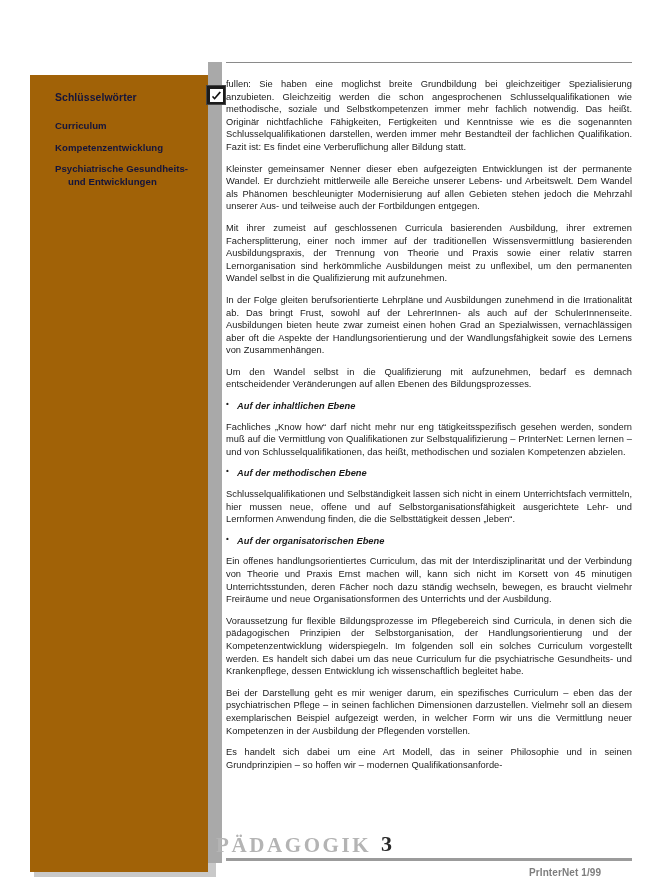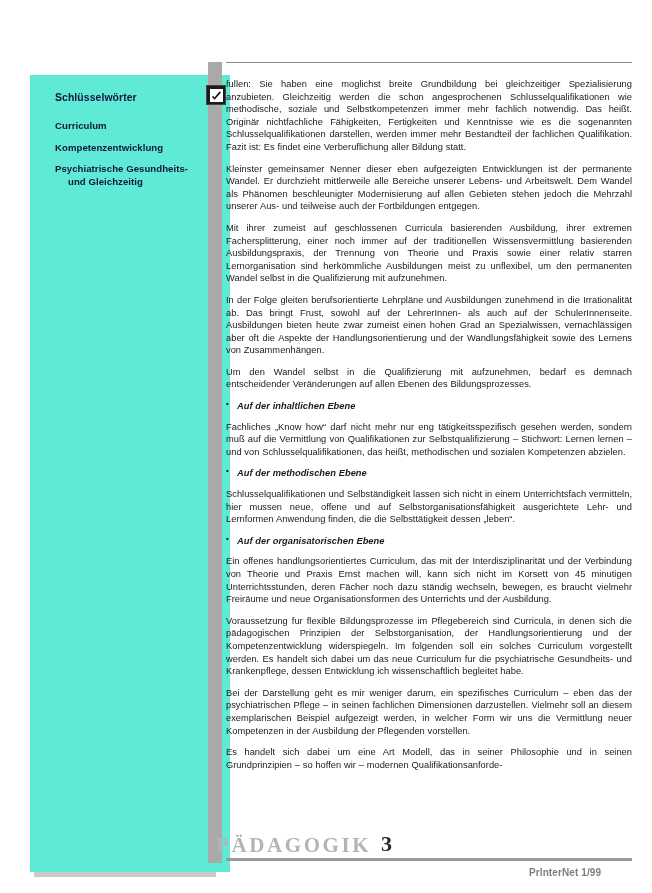--- a/index.html
+++ b/index.html
@@ -51,23 +51,23 @@
     left: 34px;
     top: 79px;
     width: 182px;
     height: 798px;
     background: #c9c9c9;
   }
   .kw-panel {
     position: absolute;
     left: 30px;
     top: 75px;
-    width: 200px;
+    width: 178px;
     height: 797px;
-    background: #5eead4;
+    background: #a16207;
   }
   .kw-inner {
     position: absolute;
     left: 25px;
     top: 17px;
     right: 10px;
   }
   .kw-title {
     font-size: 10.4px;
     font-weight: bold;
@@ -207,21 +207,21 @@
       <div class="kw-title">Schlüsselwörter</div>
 
       <div class="kw-item">
         <span>Curriculum</span>
       </div>
       <div class="kw-item">
         <span>Kompetenzentwicklung</span>
       </div>
       <div class="kw-item">
         <span>Psychiatrische Gesundheits-</span>
-        <span class="kw-indent">und Gleichzeitig</span>
+        <span class="kw-indent">und Entwicklungen</span>
       </div>
     </div>
   </div>
 
   <div class="grey-band"></div>
 
   <div class="anno-icon">
     <svg width="13" height="13" viewBox="0 0 13 13" aria-hidden="true">
       <rect x="0.5" y="0.5" width="12" height="12" fill="#ffffff" stroke="#ffffff"></rect>
       <path d="M2 3 L10 3 L10 11 L2 11 Z" fill="#ffffff"></path>
@@ -230,21 +230,21 @@
   </div>
 
   <div class="col">
     <p>fullen: Sie haben eine moglichst breite Grundbildung bei gleichzeitiger Spezialisierung anzubieten. Gleichzeitig werden die schon angesprochenen Schlusselqualifikationen wie methodische, soziale und Selbstkompetenzen immer mehr fachlich notwendig. Das heißt. Originär nichtfachliche Fähigkeiten, Fertigkeiten und Kenntnisse wie es die sogenannten Schlusselqualifikationen darstellen, werden immer mehr Bestandteil der fachlichen Qualifikation. Fazit ist: Es findet eine Verberuflichung aller Bildung statt.</p>
     <p>Kleinster gemeinsamer Nenner dieser eben aufgezeigten Entwicklungen ist der permanente Wandel. Er durchzieht mittlerweile alle Bereiche unserer Lebens- und Arbeitswelt. Dem Wandel als Phänomen beschleunigter Modernisierung auf allen Gebieten stehen jedoch die Mehrzahl unserer Aus- und teilweise auch der Fortbildungen entgegen.</p>
     <p>Mit ihrer zumeist auf geschlossenen Curricula basierenden Ausbildung, ihrer extremen Fachersplitterung, einer noch immer auf der traditionellen Wissensvermittlung basierenden Ausbildungspraxis, der Trennung von Theorie und Praxis sowie einer relativ starren Lernorganisation sind herkömmliche Ausbildungen meist zu unflexibel, um den permanenten Wandel selbst in die Qualifizierung mit aufzunehmen.</p>
     <p>In der Folge gleiten berufsorientierte Lehrpläne und Ausbildungen zunehmend in die Irrationalität ab. Das bringt Frust, sowohl auf der LehrerInnen- als auch auf der SchulerInnenseite. Ausbildungen bieten heute zwar zumeist einen hohen Grad an Spezialwissen, vernachlässigen aber oft die Aspekte der Handlungsorientierung und der Wandlungsfähigkeit sowie des Lernens von Zusammenhängen.</p>
     <p>Um den Wandel selbst in die Qualifizierung mit aufzunehmen, bedarf es demnach entscheidender Veränderungen auf allen Ebenen des Bildungsprozesses.</p>
 
     <p class="bullet">Auf der inhaltlichen Ebene</p>
-    <p>Fachliches „Know how“ darf nicht mehr nur eng tätigkeitsspezifisch gesehen werden, sondern muß auf die Vermittlung von Qualifikationen zur Selbstqualifizierung – Stichwort: Lernen lernen – und von Schlusselqualifikationen, das heißt, methodischen und sozialen Kompetenzen abzielen.</p>
+    <p>Fachliches „Know how“ darf nicht mehr nur eng tätigkeitsspezifisch gesehen werden, sondern muß auf die Vermittlung von Qualifikationen zur Selbstqualifizierung – PrInterNet: Lernen lernen – und von Schlusselqualifikationen, das heißt, methodischen und sozialen Kompetenzen abzielen.</p>
 
     <p class="bullet">Auf der methodischen Ebene</p>
     <p>Schlusselqualifikationen und Selbständigkeit lassen sich nicht in einem Unterrichtsfach vermitteln, hier mussen neue, offene und auf Selbstorganisationsfähigkeit ausgerichtete Lehr- und Lernformen Anwendung finden, die die Selbsttätigkeit dessen „leben“.</p>
 
     <p class="bullet">Auf der organisatorischen Ebene</p>
     <p>Ein offenes handlungsorientiertes Curriculum, das mit der Interdisziplinarität und der Verbindung von Theorie und Praxis Ernst machen will, kann sich nicht im Korsett von 45 minutigen Unterrichtsstunden, deren Fächer noch dazu ständig wechseln, bewegen, es braucht vielmehr Freiräume und neue Organisationsformen des Unterrichts und der Ausbildung.</p>
 
     <p>Voraussetzung fur flexible Bildungsprozesse im Pflegebereich sind Curricula, in denen sich die pädagogischen Prinzipien der Selbstorganisation, der Handlungsorientierung und der Kompetenzentwicklung widerspiegeln. Im folgenden soll ein solches Curriculum vorgestellt werden. Es handelt sich dabei um das neue Curriculum fur die psychiatrische Gesundheits- und Krankenpflege, dessen Entwicklung ich wissenschaftlich begleitet habe.</p>
     <p>Bei der Darstellung geht es mir weniger darum, ein spezifisches Curriculum – eben das der psychiatrischen Pflege – in seinen fachlichen Dimensionen darzustellen. Vielmehr soll an diesem exemplarischen Beispiel aufgezeigt werden, in welcher Form wir uns die Vermittlung neuer Kompetenzen in der Ausbildung der Pflegenden vorstellen.</p>
     <p>Es handelt sich dabei um eine Art Modell, das in seiner Philosophie und in seinen Grundprinzipien – so hoffen wir – modernen Qualifikationsanforde-</p>

